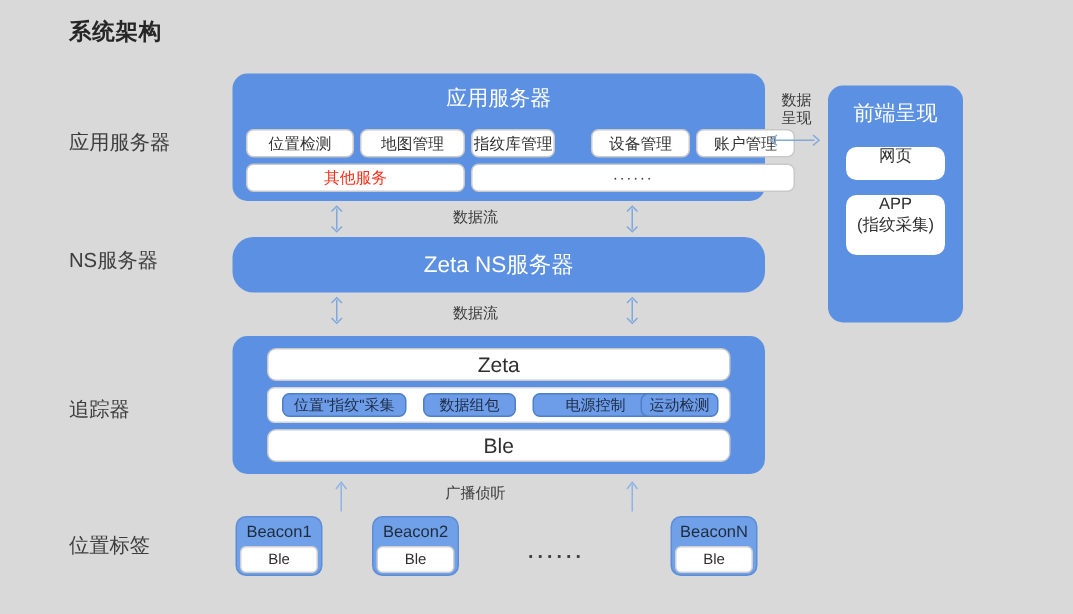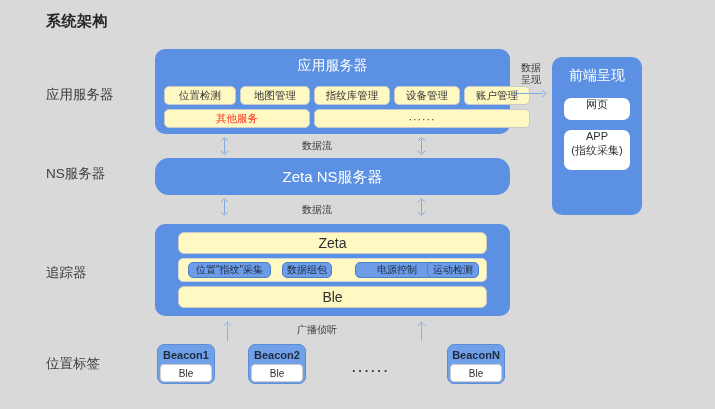--- a/index.html
+++ b/index.html
@@ -46,21 +46,21 @@
   }
   .panel-title {
     color: #ffffff;
     text-align: center;
     font-size: 14px;
     line-height: 1;
   }
 
   
   .wbox {
-    background: #fef9c3;
+    background: #ffffff;
     border: 1px solid #c9c9c9;
     border-radius: 5px;
     box-sizing: border-box;
     display: flex;
     align-items: center;
     justify-content: center;
     font-size: 10.5px;
     color: #333333;
     white-space: nowrap;
   }
@@ -106,21 +106,20 @@
     display: flex;
     flex-direction: column;
     align-items: center;
     padding-top: 4px;
   }
   .beacon-name {
     font-size: 11px;
     color: #1f2b3d;
     line-height: 1.1;
     margin-bottom: 3px;
-    font-weight: bold;
   }
   .beacon-ble {
     background: #ffffff;
     border: 1px solid #cfcfcf;
     border-radius: 4px;
     width: 50px;
     height: 16px;
     display: flex;
     align-items: center;
     justify-content: center;
@@ -163,21 +162,21 @@
   <div class="abs row-label" style="left:46px; top:86px;">应用服务器</div>
   <div class="abs row-label" style="left:46px; top:165px;">NS服务器</div>
   <div class="abs row-label" style="left:46px; top:264px;">追踪器</div>
   <div class="abs row-label" style="left:46px; top:355px;">位置标签</div>
 
   <div class="abs panel" style="left:155px; top:49px; width:355px; height:85px;">
     <div class="panel-title" style="margin-top:9px;">应用服务器</div>
 
     <div class="abs wbox" style="left:9px; top:37px; width:72px; height:19px;">位置检测</div>
     <div class="abs wbox" style="left:85px; top:37px; width:70px; height:19px;">地图管理</div>
-    <div class="abs wbox" style="left:159px; top:37px; width:76px; height:19px;">指纹库管理</div>
+    <div class="abs wbox" style="left:159px; top:37px; width:56px; height:19px;">指纹库管理</div>
     <div class="abs wbox" style="left:239px; top:37px; width:66px; height:19px;">设备管理</div>
     <div class="abs wbox" style="left:309px; top:37px; width:66px; height:19px;">账户管理</div>
 
     <div class="abs wbox red" style="left:9px; top:60px; width:146px; height:19px;">其他服务</div>
     <div class="abs wbox" style="left:159px; top:60px; width:216px; height:19px; letter-spacing:1px;">······</div>
   </div>
 
   <div class="abs conn-label" style="left:511px; top:62px; width:40px;">
     <span>数据</span><br>
     <span>呈现</span>
@@ -225,21 +224,21 @@
     <line x1="5.5" y1="3" x2="5.5" y2="17" stroke="#7fa8dd" stroke-width="1"></line>
     <polyline points="2,5 5.5,1.5 9,5" fill="none" stroke="#7fa8dd" stroke-width="1"></polyline>
     <polyline points="2,15 5.5,18.5 9,15" fill="none" stroke="#7fa8dd" stroke-width="1"></polyline>
   </svg>
 
   <div class="abs panel" style="left:155px; top:224px; width:355px; height:92px;">
     <div class="abs wbox big" style="left:23px; top:8px; width:309px; height:22px;">Zeta</div>
 
     <div class="abs wbox plain" style="left:23px; top:34px; width:309px; height:24px;"></div>
     <div class="abs pill" style="left:33px; top:38px; width:83px; height:16px;">位置"指纹"采集</div>
-    <div class="abs pill" style="left:127px; top:38px; width:50px; height:16px;">数据组包</div>
+    <div class="abs pill" style="left:127px; top:38px; width:62px; height:16px;">数据组包</div>
     <div class="abs pill" style="left:200px; top:38px; width:84px; height:16px;">电源控制</div>
     <div class="abs pill" style="left:272px; top:38px; width:52px; height:16px;">运动检测</div>
 
     <div class="abs wbox big" style="left:23px; top:62px; width:309px; height:22px;">Ble</div>
   </div>
 
   <svg class="abs" style="left:222px; top:320px; width:11px; height:22px;" viewBox="0 0 11 22">
     <line x1="5.5" y1="21" x2="5.5" y2="3" stroke="#8fb3e4" stroke-width="1"></line>
     <polyline points="2,6 5.5,1.5 9,6" fill="none" stroke="#8fb3e4" stroke-width="1"></polyline>
   </svg>

